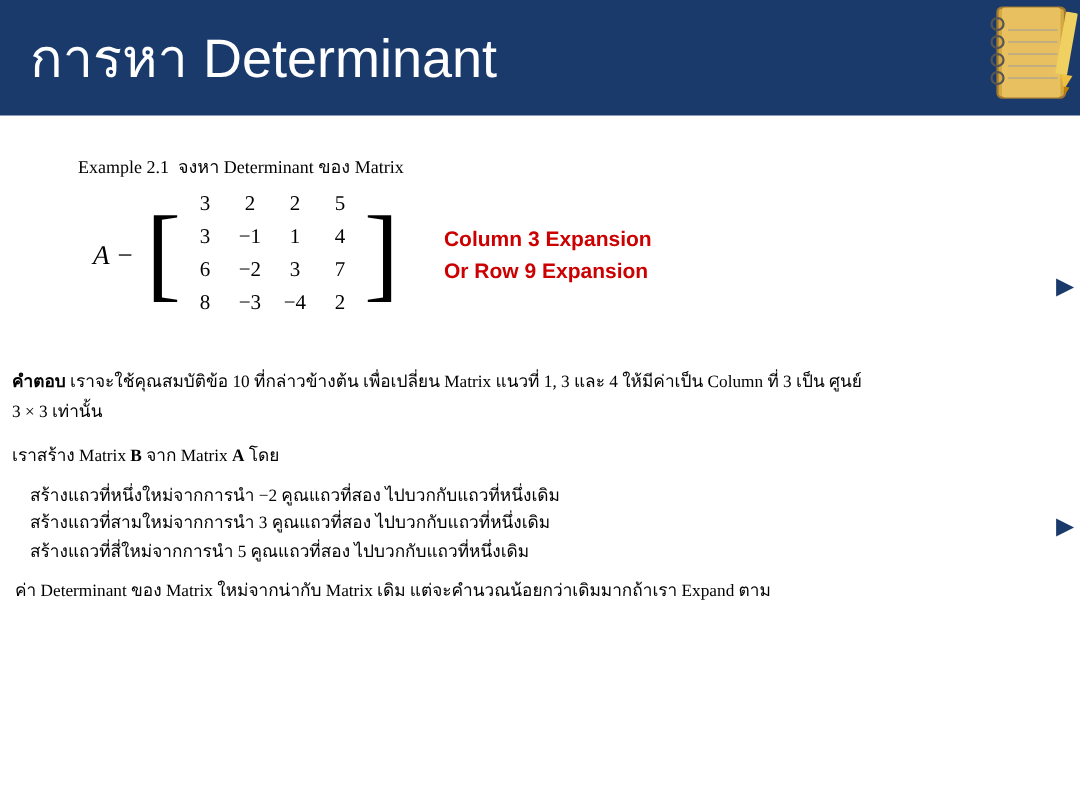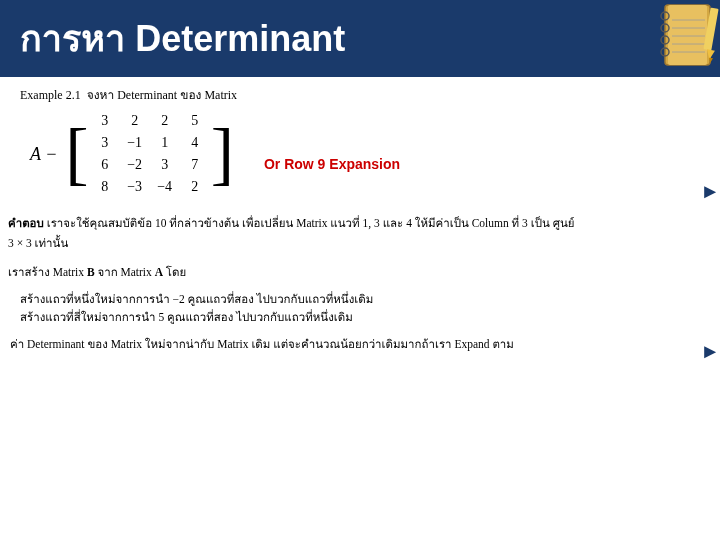--- a/index.html
+++ b/index.html
@@ -16,28 +16,29 @@
     .header {
       background: #1a3a6b;
       padding: 10px 20px 10px 20px;
       display: flex;
       align-items: center;
       justify-content: space-between;
     }
     .header-title {
       color: #fff;
       font-size: 36px;
-      font-weight: bold;
+      font-weight: normal;
       font-family: 'Arial', sans-serif;
     }
 
     
     .content {
-      padding: 8px 20px;
+      padding: 24px 20px;
       font-size: 13px;
+      margin-left: 32px;
     }
 
     .example-label {
       font-size: 12px;
       font-weight: bold;
       margin-bottom: 6px;
     }
 
     .example-label span {
       font-weight: normal;
@@ -219,21 +220,21 @@
 
         <span class="cell">8</span>
         <span class="cell">−3</span>
         <span class="cell">−4</span>
         <span class="cell">2</span>
       </div>
       <span class="bracket-right">]</span>
     </div>
 
     <div class="expansion-label">
-      <br>
+      <span>Column 3 Expansion</span><br>
       <span>Or Row 9 Expansion</span>
     </div>
   </div>
 
 </div>
 
 <div class="thai-content">
   <p>
     <strong>คำตอบ</strong> เราจะใช้คุณสมบัติข้อ 10 ที่กล่าวข้างต้น เพื่อเปลี่ยน Matrix แนวที่ 1, 3 และ 4 ให้มีค่าเป็น Column ที่ 3 เป็น ศูนย์
   </p>
@@ -241,20 +242,21 @@
 </div>
 
 <div class="thai-content">
   <p>
     เราสร้าง Matrix <strong>B</strong> จาก Matrix <strong>A</strong> โดย
   </p>
 </div>
 
 <ul class="bullet-list">
   <li>สร้างแถวที่หนึ่งใหม่จากการนำ −2 คูณแถวที่สอง ไปบวกกับแถวที่หนึ่งเดิม</li>
+  <li>สร้างแถวที่สามใหม่จากการนำ 3 คูณแถวที่สอง ไปบวกกับแถวที่หนึ่งเดิม</li>
   <li>สร้างแถวที่สี่ใหม่จากการนำ 5 คูณแถวที่สอง ไปบวกกับแถวที่หนึ่งเดิม</li>
 </ul>
 
 <div class="bottom-text">
   <p>
     ค่า Determinant ของ Matrix ใหม่จากน่ากับ Matrix เดิม แต่จะคำนวณน้อยกว่าเดิมมากถ้าเรา Expand ตาม
   </p>
 </div>
 
 <div class="arrow-right-1">►</div>

